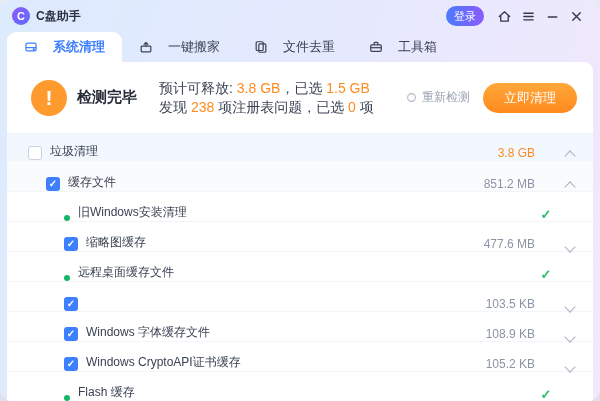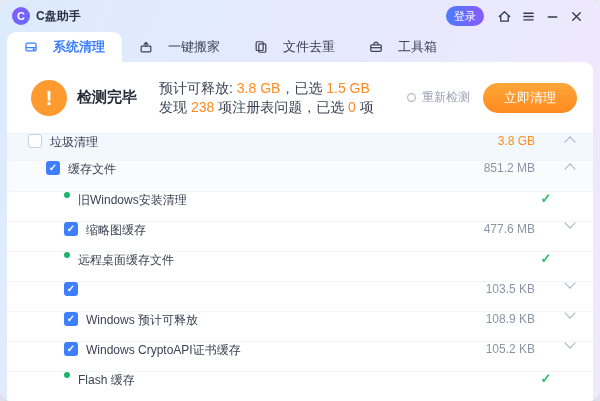--- a/index.html
+++ b/index.html
@@ -40,21 +40,21 @@
   .status{font-size:15px;font-weight:bold;color:#262b38;margin-left:10px;white-space:nowrap;}
   .lines{margin-left:22px;font-size:14px;color:#3c4354;line-height:19px;white-space:nowrap;}
   .orange-t{color:#ff8a1e;}
   .redetect{display:flex;align-items:center;color:#9aa3b2;font-size:12px;gap:5px;margin-left:auto;
     white-space:nowrap;cursor:pointer;}
   .clean-btn{margin-left:13px;height:30px;padding:0 21px;border-radius:16px;border:none;cursor:pointer;
     background:linear-gradient(180deg,#ffa73a,#ff8a1e);color:#fff;font-size:13px;
     display:flex;align-items:center;font-family:inherit;white-space:nowrap;}
 
   
-  .row{display:flex;align-items:flex-start;border-bottom:1px solid #f3f5f9;padding-right:10px;cursor:pointer;}
+  .row{display:flex;align-items:flex-end;border-bottom:1px solid #f3f5f9;padding-right:10px;cursor:pointer;}
   .row.lvl1{height:26px;padding-left:21px;background:#f3f8fe;}
   .row.lvl2{height:30px;padding-left:39px;background:#fafbfd;}
   .row.lvl3{height:29px;padding-left:57px;background:#fff;}
   .row .label{font-size:12px;color:#3a4254;margin-left:8px;white-space:nowrap;}
   .row .spacer{flex:1;}
   .size{font-size:12px;color:#8b94a6;min-width:64px;text-align:right;white-space:nowrap;}
   .size.orange{color:#ff8a1e;}
   .statcol{width:22px;display:flex;justify-content:center;}
   .chevcol{width:26px;display:flex;justify-content:center;}
   .done-label{color:#17b566;}
@@ -230,21 +230,21 @@
       <span class="spacer"></span>
       <span class="size">103.5 KB</span>
       <span class="statcol"></span>
       <span class="chevcol">
           <span class="chev down"></span>
         </span>
     </div>
 
     <div class="row lvl3">
       <span class="cb checked">✓</span>
-      <span class="label">Windows 预计可释放</span>
+      <span class="label">Windows 字体缓存文件</span>
       <span class="spacer"></span>
       <span class="size">108.9 KB</span>
       <span class="statcol"></span>
       <span class="chevcol">
           <span class="chev down"></span>
         </span>
     </div>
 
     <div class="row lvl3">
       <span class="cb checked">✓</span>

